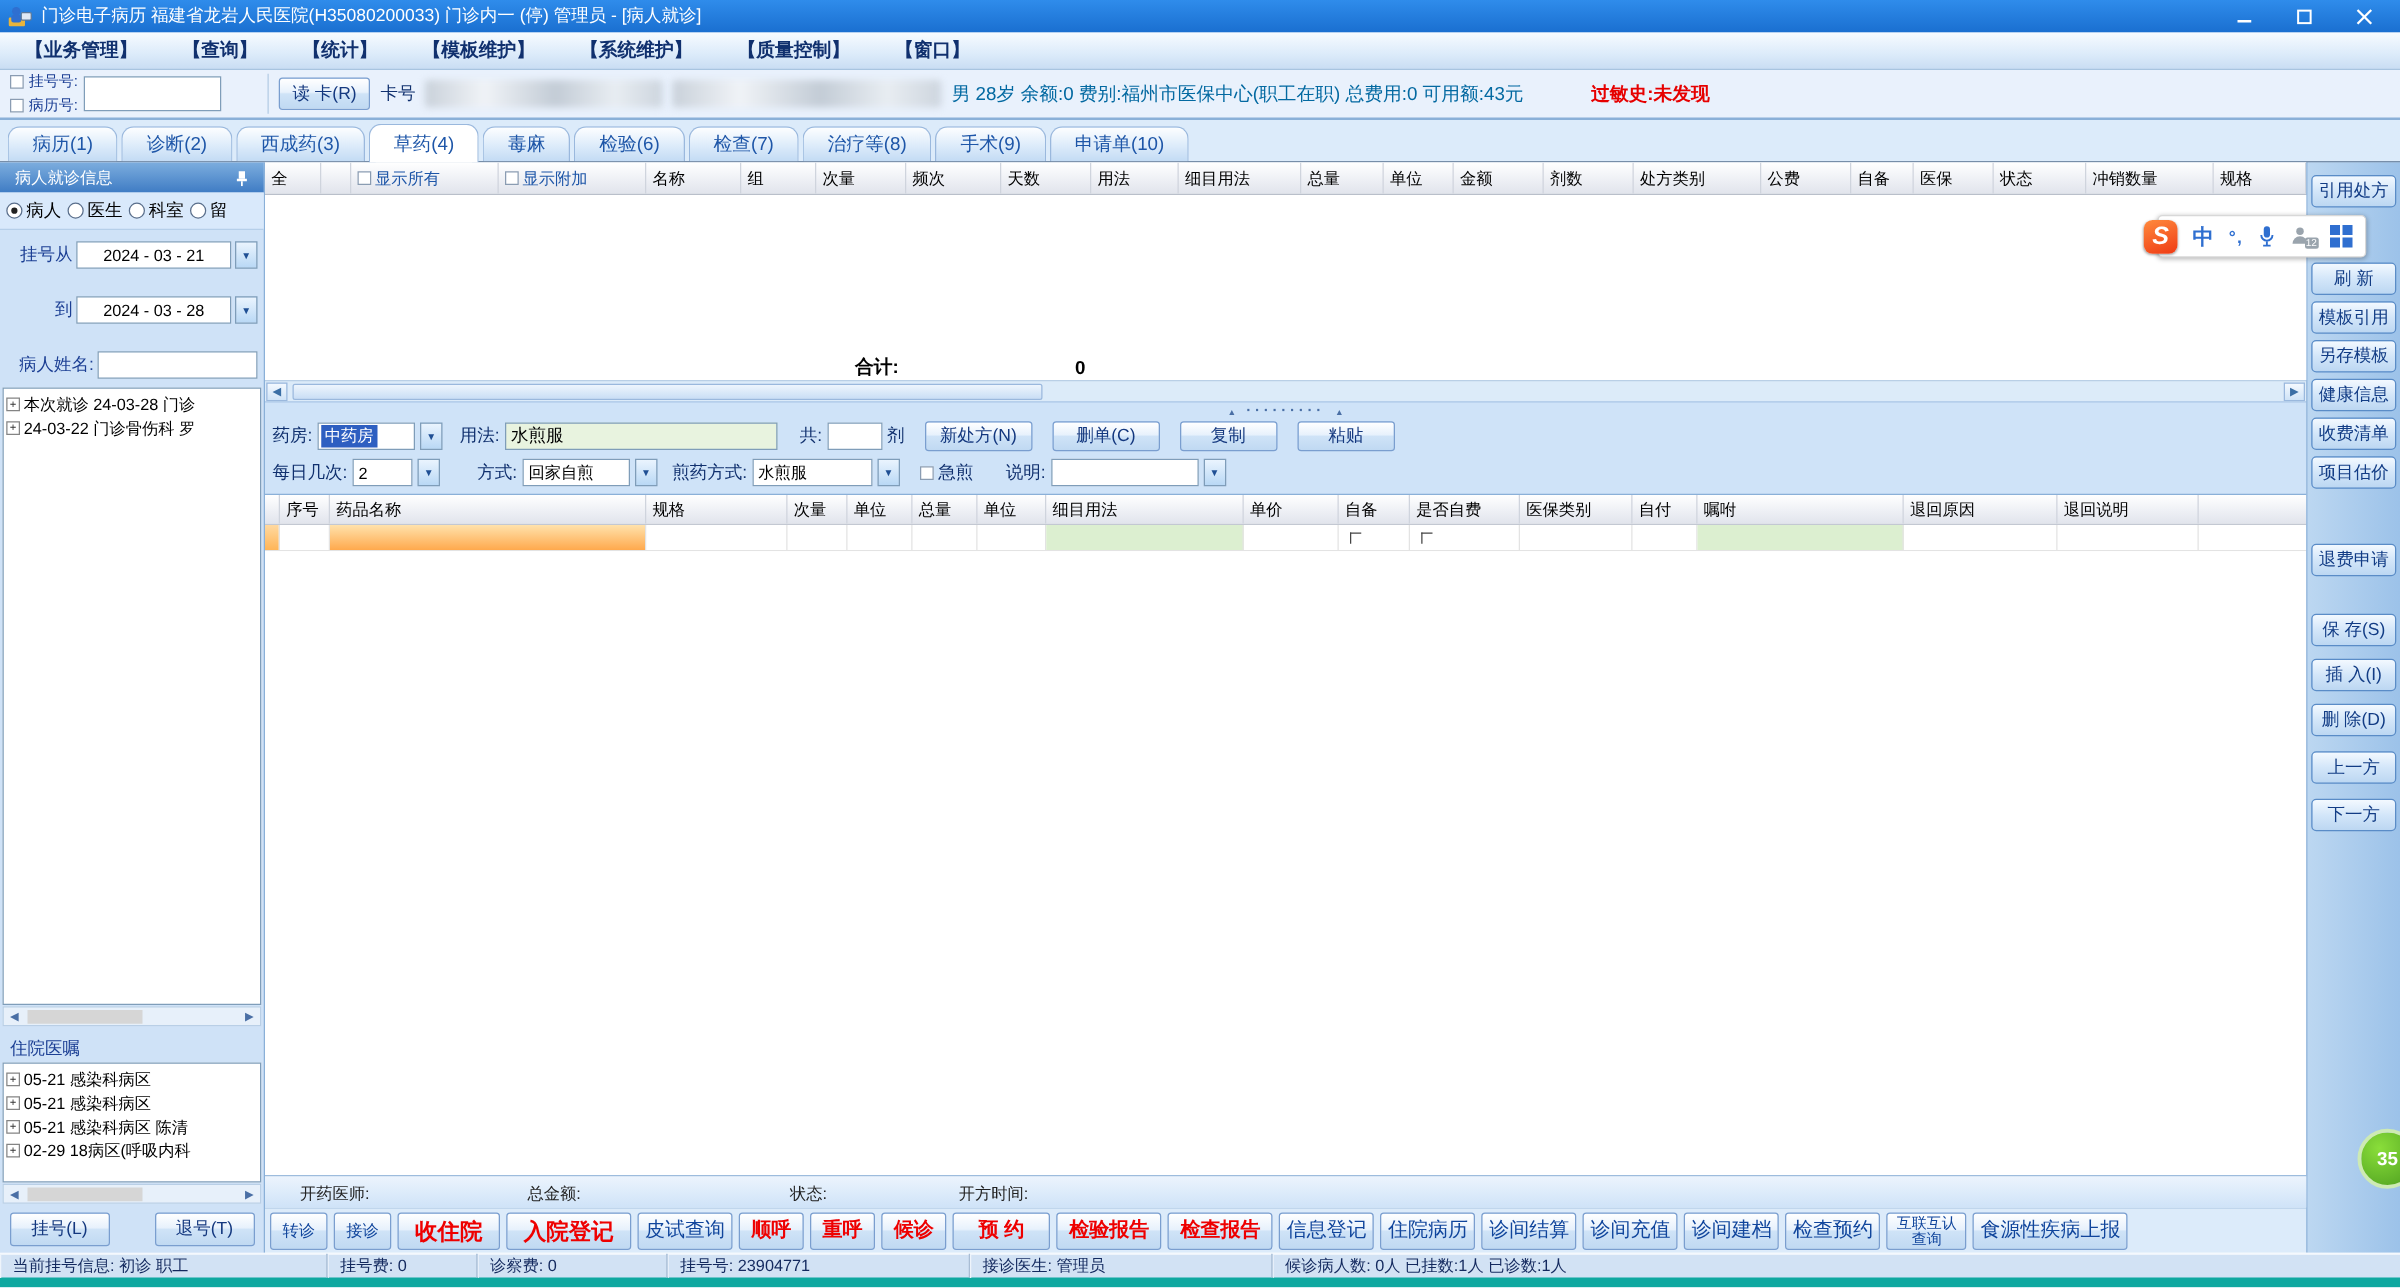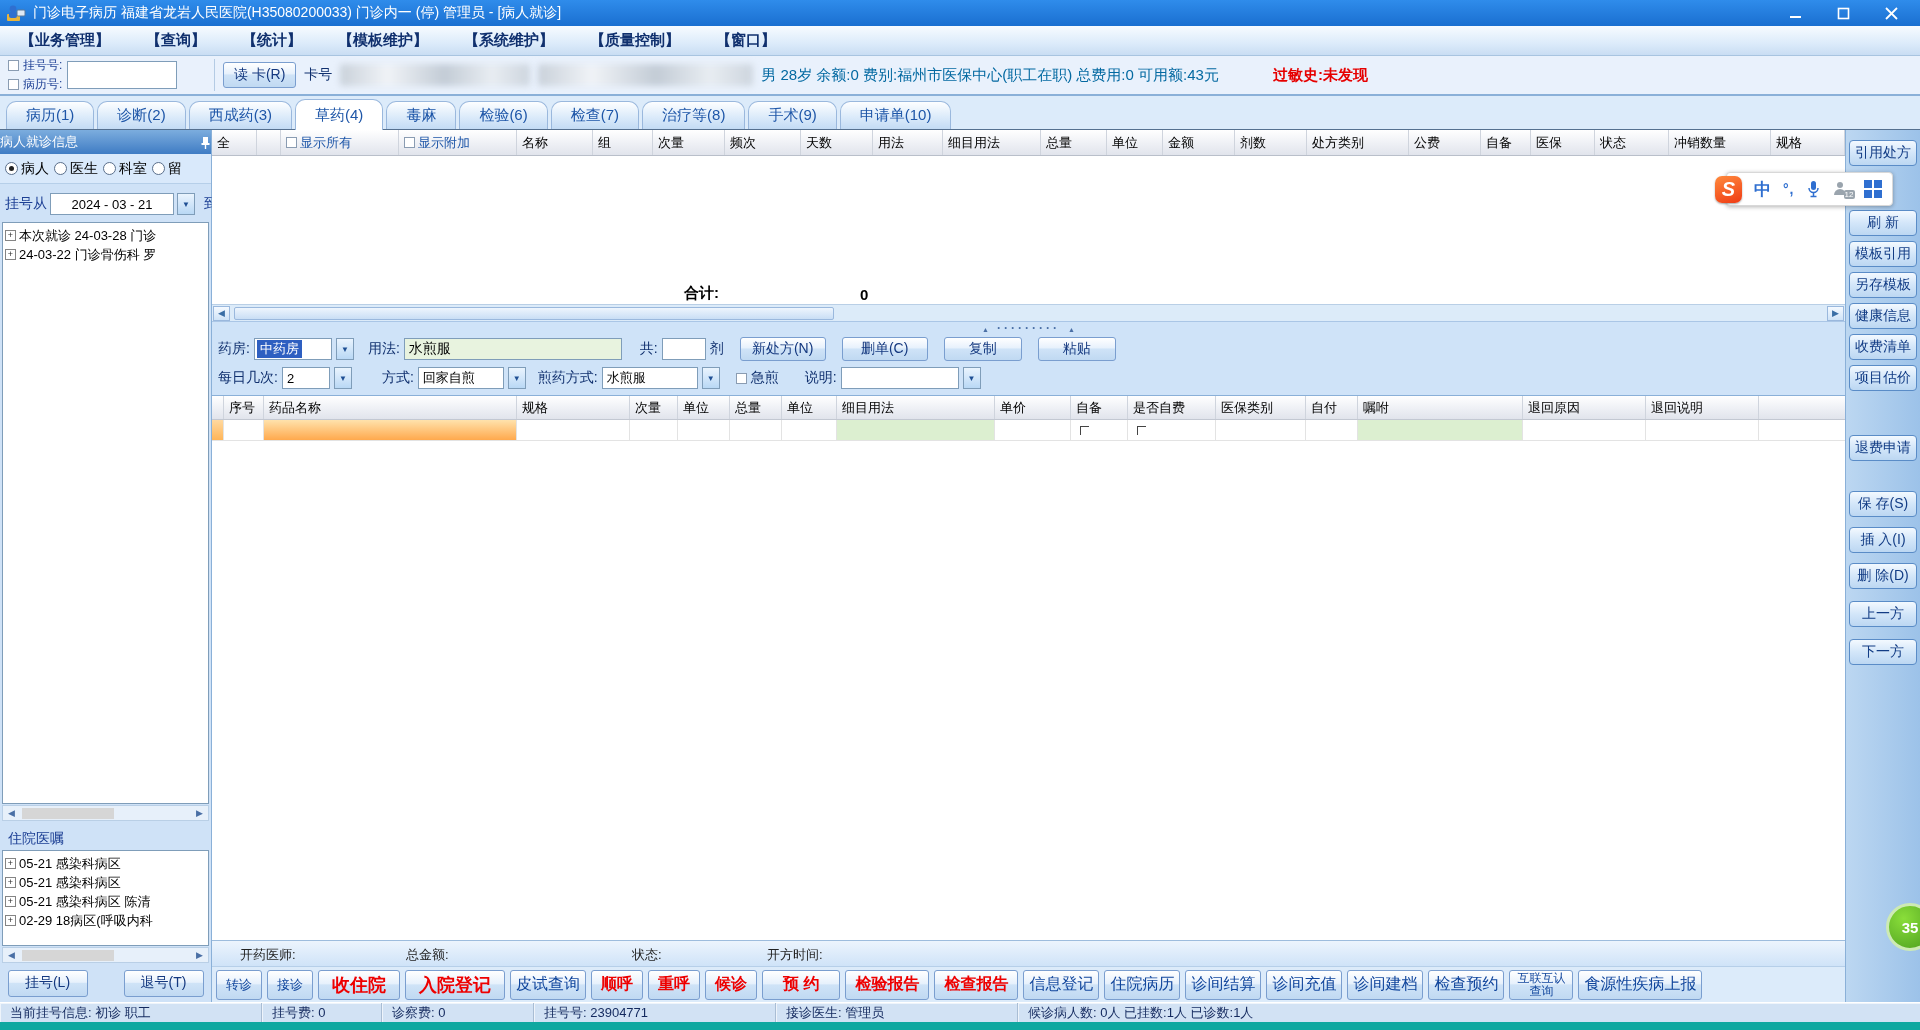--- a/index.html
+++ b/index.html
@@ -43,28 +43,28 @@
          border-bottom:none; border-radius:10px 10px 0 0; color:#1e56a8; font-size:15px; white-space:nowrap; }
   .tab.active { background:#fff; height:31px; z-index:2; margin-bottom:-1px; color:#1e56a8; }
 
   
   .bodyrow { display:flex; height:872px; }
 
   
   .sidebar { width:212px; background:#cfe2f7; border-right:1px solid #8ab0d8;
              display:flex; flex-direction:column; flex:none; }
   .sb-header { height:24px; background:linear-gradient(180deg,#7cadde,#3f7cc4); color:#fff;
-               display:flex; align-items:center; padding:0 0; font-size:13px; flex:none; }
+               display:flex; align-items:center; padding:0 12px; font-size:13px; flex:none; }
   .sb-header .sp { flex:1; }
   .sb-radios { height:30px; display:flex; align-items:center; padding:0 5px; gap:1px; font-size:14px;
                background:#d9e9fb; border-bottom:1px solid #b6cfe9; white-space:nowrap; flex:none; overflow:hidden; }
   .radio { width:13px; height:13px; border:1px solid #5a6f8c; border-radius:50%; background:#fff;
            display:inline-block; position:relative; margin-right:2px; flex:none; }
   .radio.sel::after { content:""; position:absolute; inset:3px; background:#222; border-radius:50%; }
-  .sb-form { padding:9px 5px 7px 5px; display:flex; flex-direction:row; gap:9px; font-size:14px;
+  .sb-form { padding:9px 5px 7px 5px; display:flex; flex-direction:column; gap:22px; font-size:14px;
              color:#1c3f94; flex:none; }
   .sb-form .frow { display:flex; align-items:center; justify-content:flex-end; gap:3px; white-space:nowrap; }
   .databox { width:124px; height:22px; background:#fff; border:1px solid #7f9db9; display:flex;
              align-items:center; justify-content:center; font-size:13px; color:#000; }
   .dropbtn { width:18px; height:22px; background:linear-gradient(180deg,#eaf4fe,#b9d8f5);
              border:1px solid #7f9db9; display:flex; align-items:center; justify-content:center; flex:none; }
   .dropbtn::after { content:"▼"; font-size:8px; color:#1f4f94; }
   .tree { background:#fff; border:1px solid #7f9db9; margin:0 2px; padding:3px 2px; font-size:13px; overflow:hidden; }
   .tree.grow { flex:1; }
   .tree-item { display:flex; align-items:center; gap:3px; white-space:nowrap; line-height:19px; }
@@ -469,21 +469,21 @@
         <span class="dc" style="width:90px;"></span>
         <span class="dc" style="width:52px;"></span>
         <span class="dc cell-green" style="width:165px;"></span>
         <span class="dc" style="width:123px;"></span>
         <span class="dc" style="width:113px;"></span>
       </div>
       <div class="detail-empty"></div>
 
       <div class="main-footer">
         <span class="mf" style="left:8px;">开药医师:</span>
-        <span class="mf" style="left:174px;">总金额:</span>
+        <span class="mf" style="left:190px;">总金额:</span>
         <span class="mf" style="left:400px;">状态:</span>
         <span class="mf" style="left:535px;">开方时间:</span>
       </div>
 
       <div class="main-toolbar">
         <span class="btn tb">转诊</span>
         <span class="btn tb">接诊</span>
         <span class="btn tb redlg">收住院</span>
         <span class="btn tb redlg">入院登记</span>
         <span class="btn tb small">皮试查询</span>

